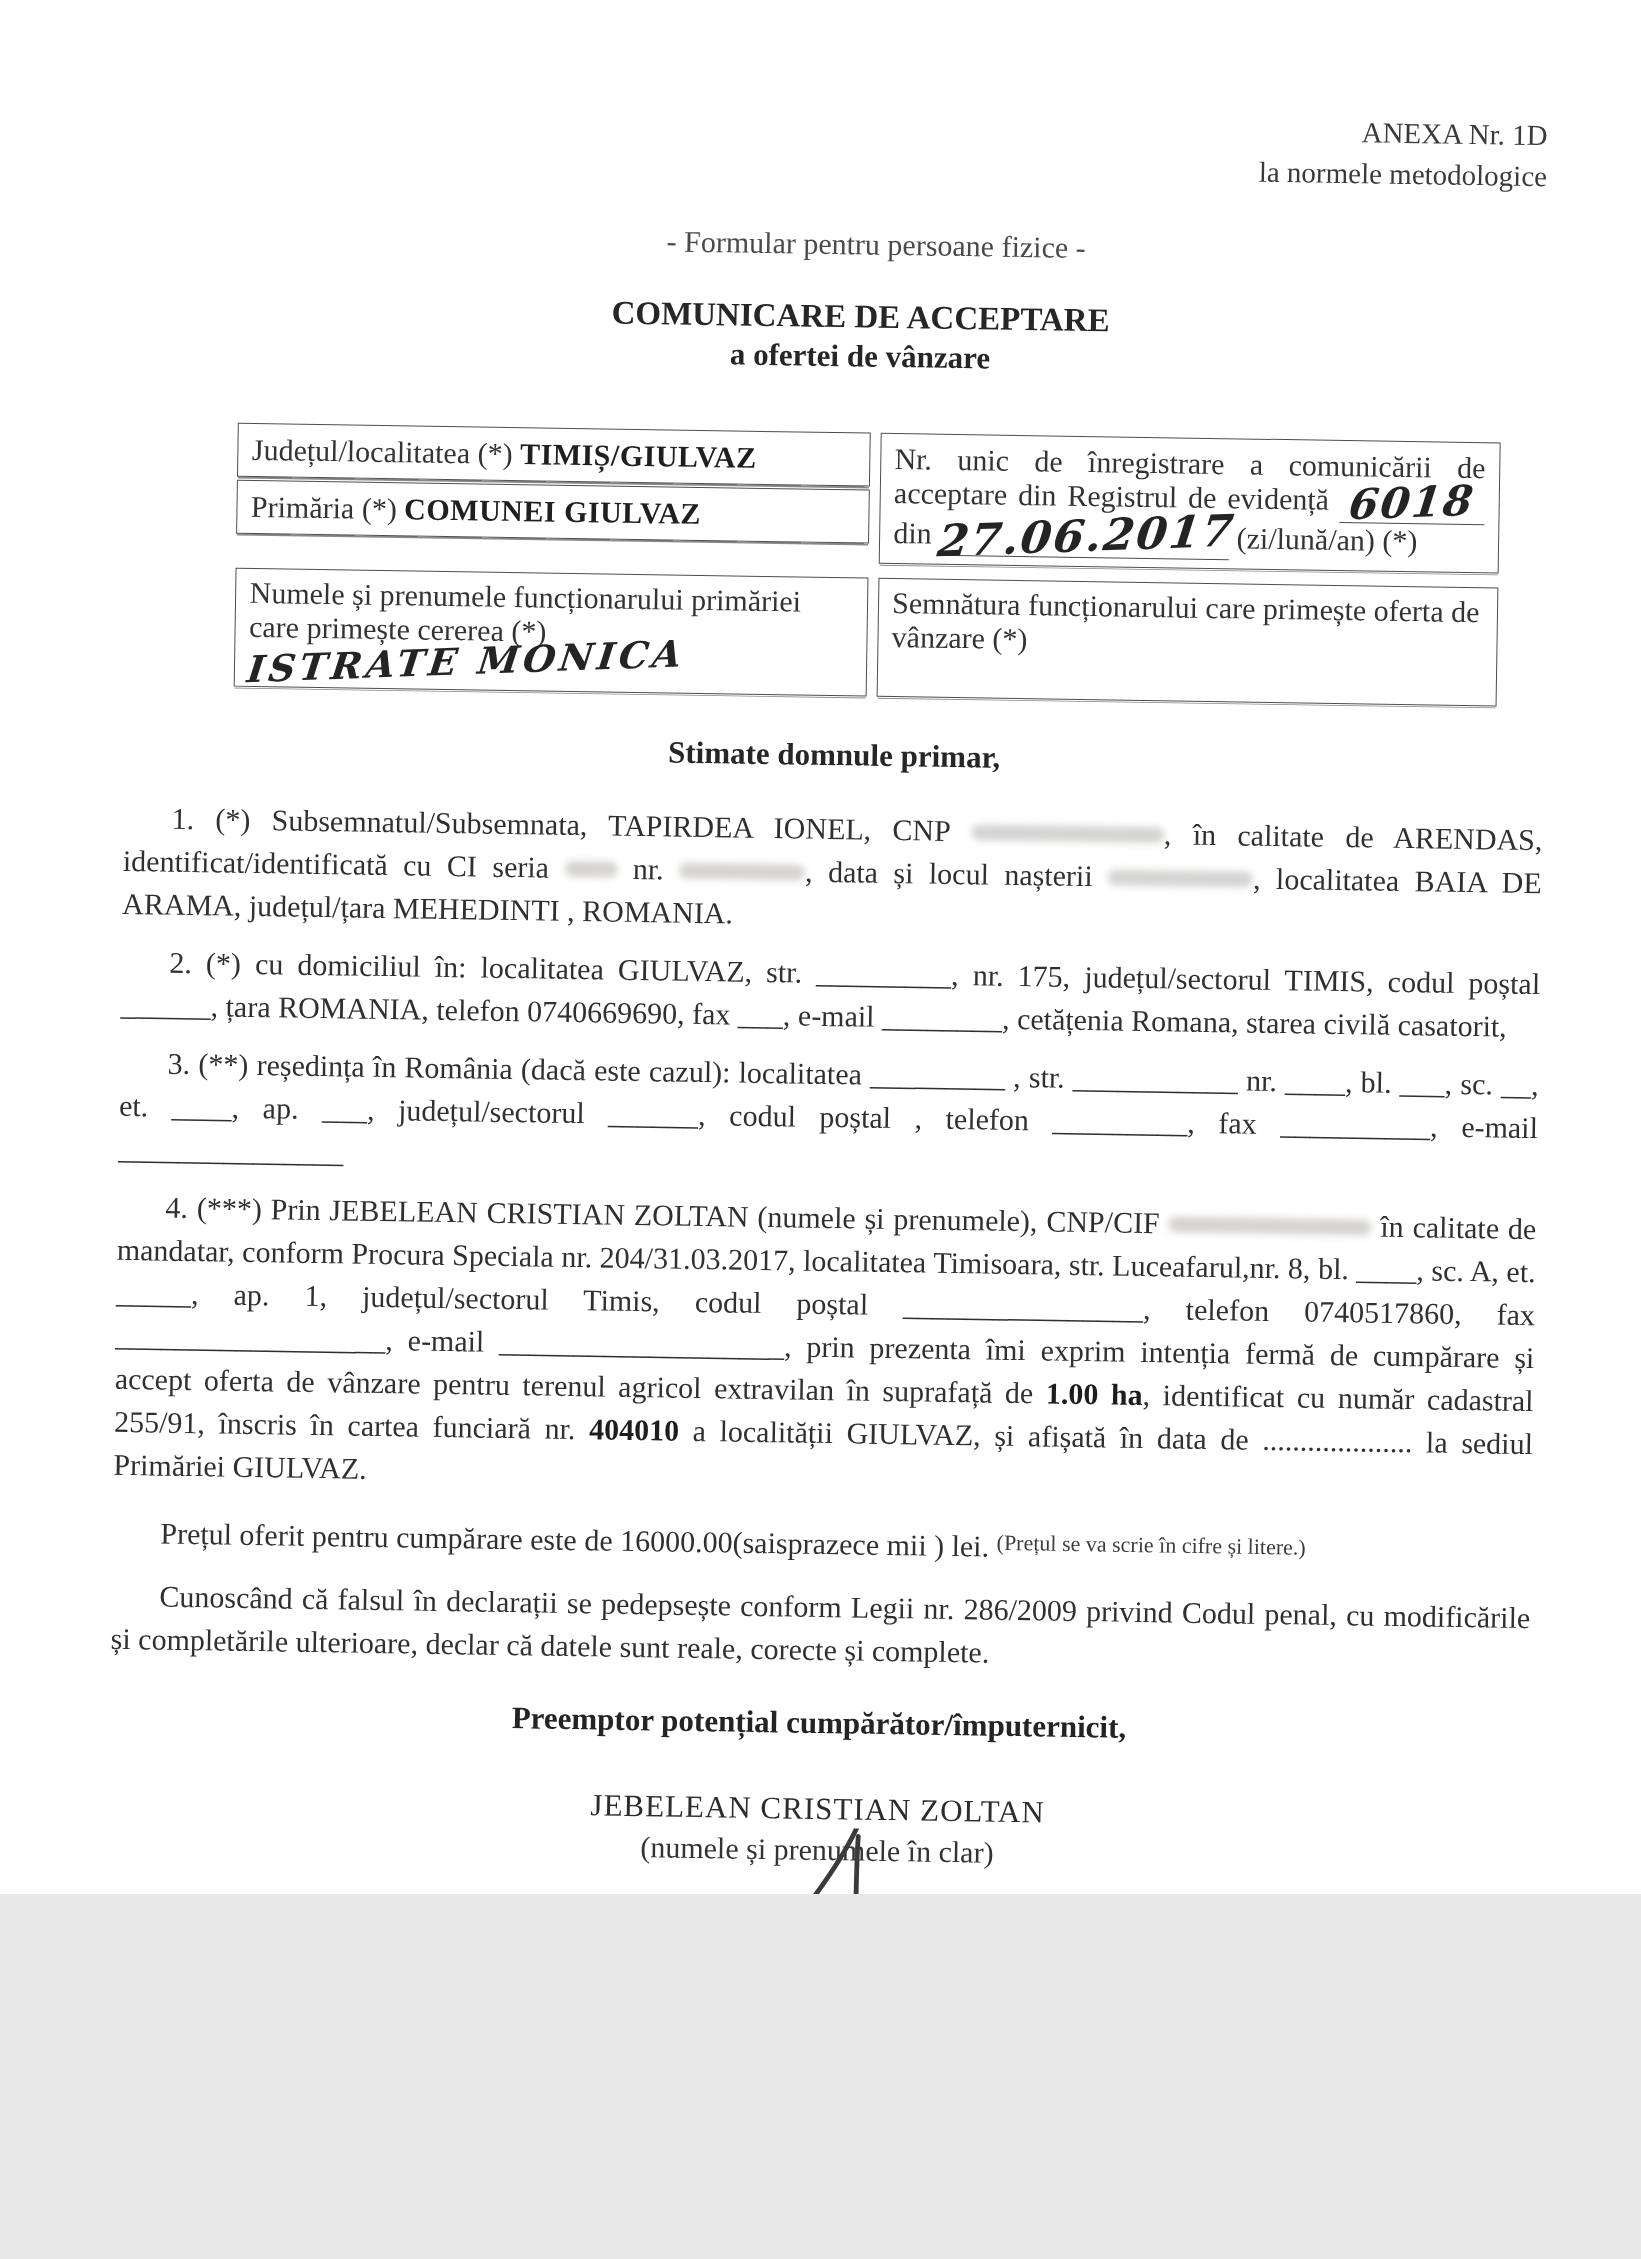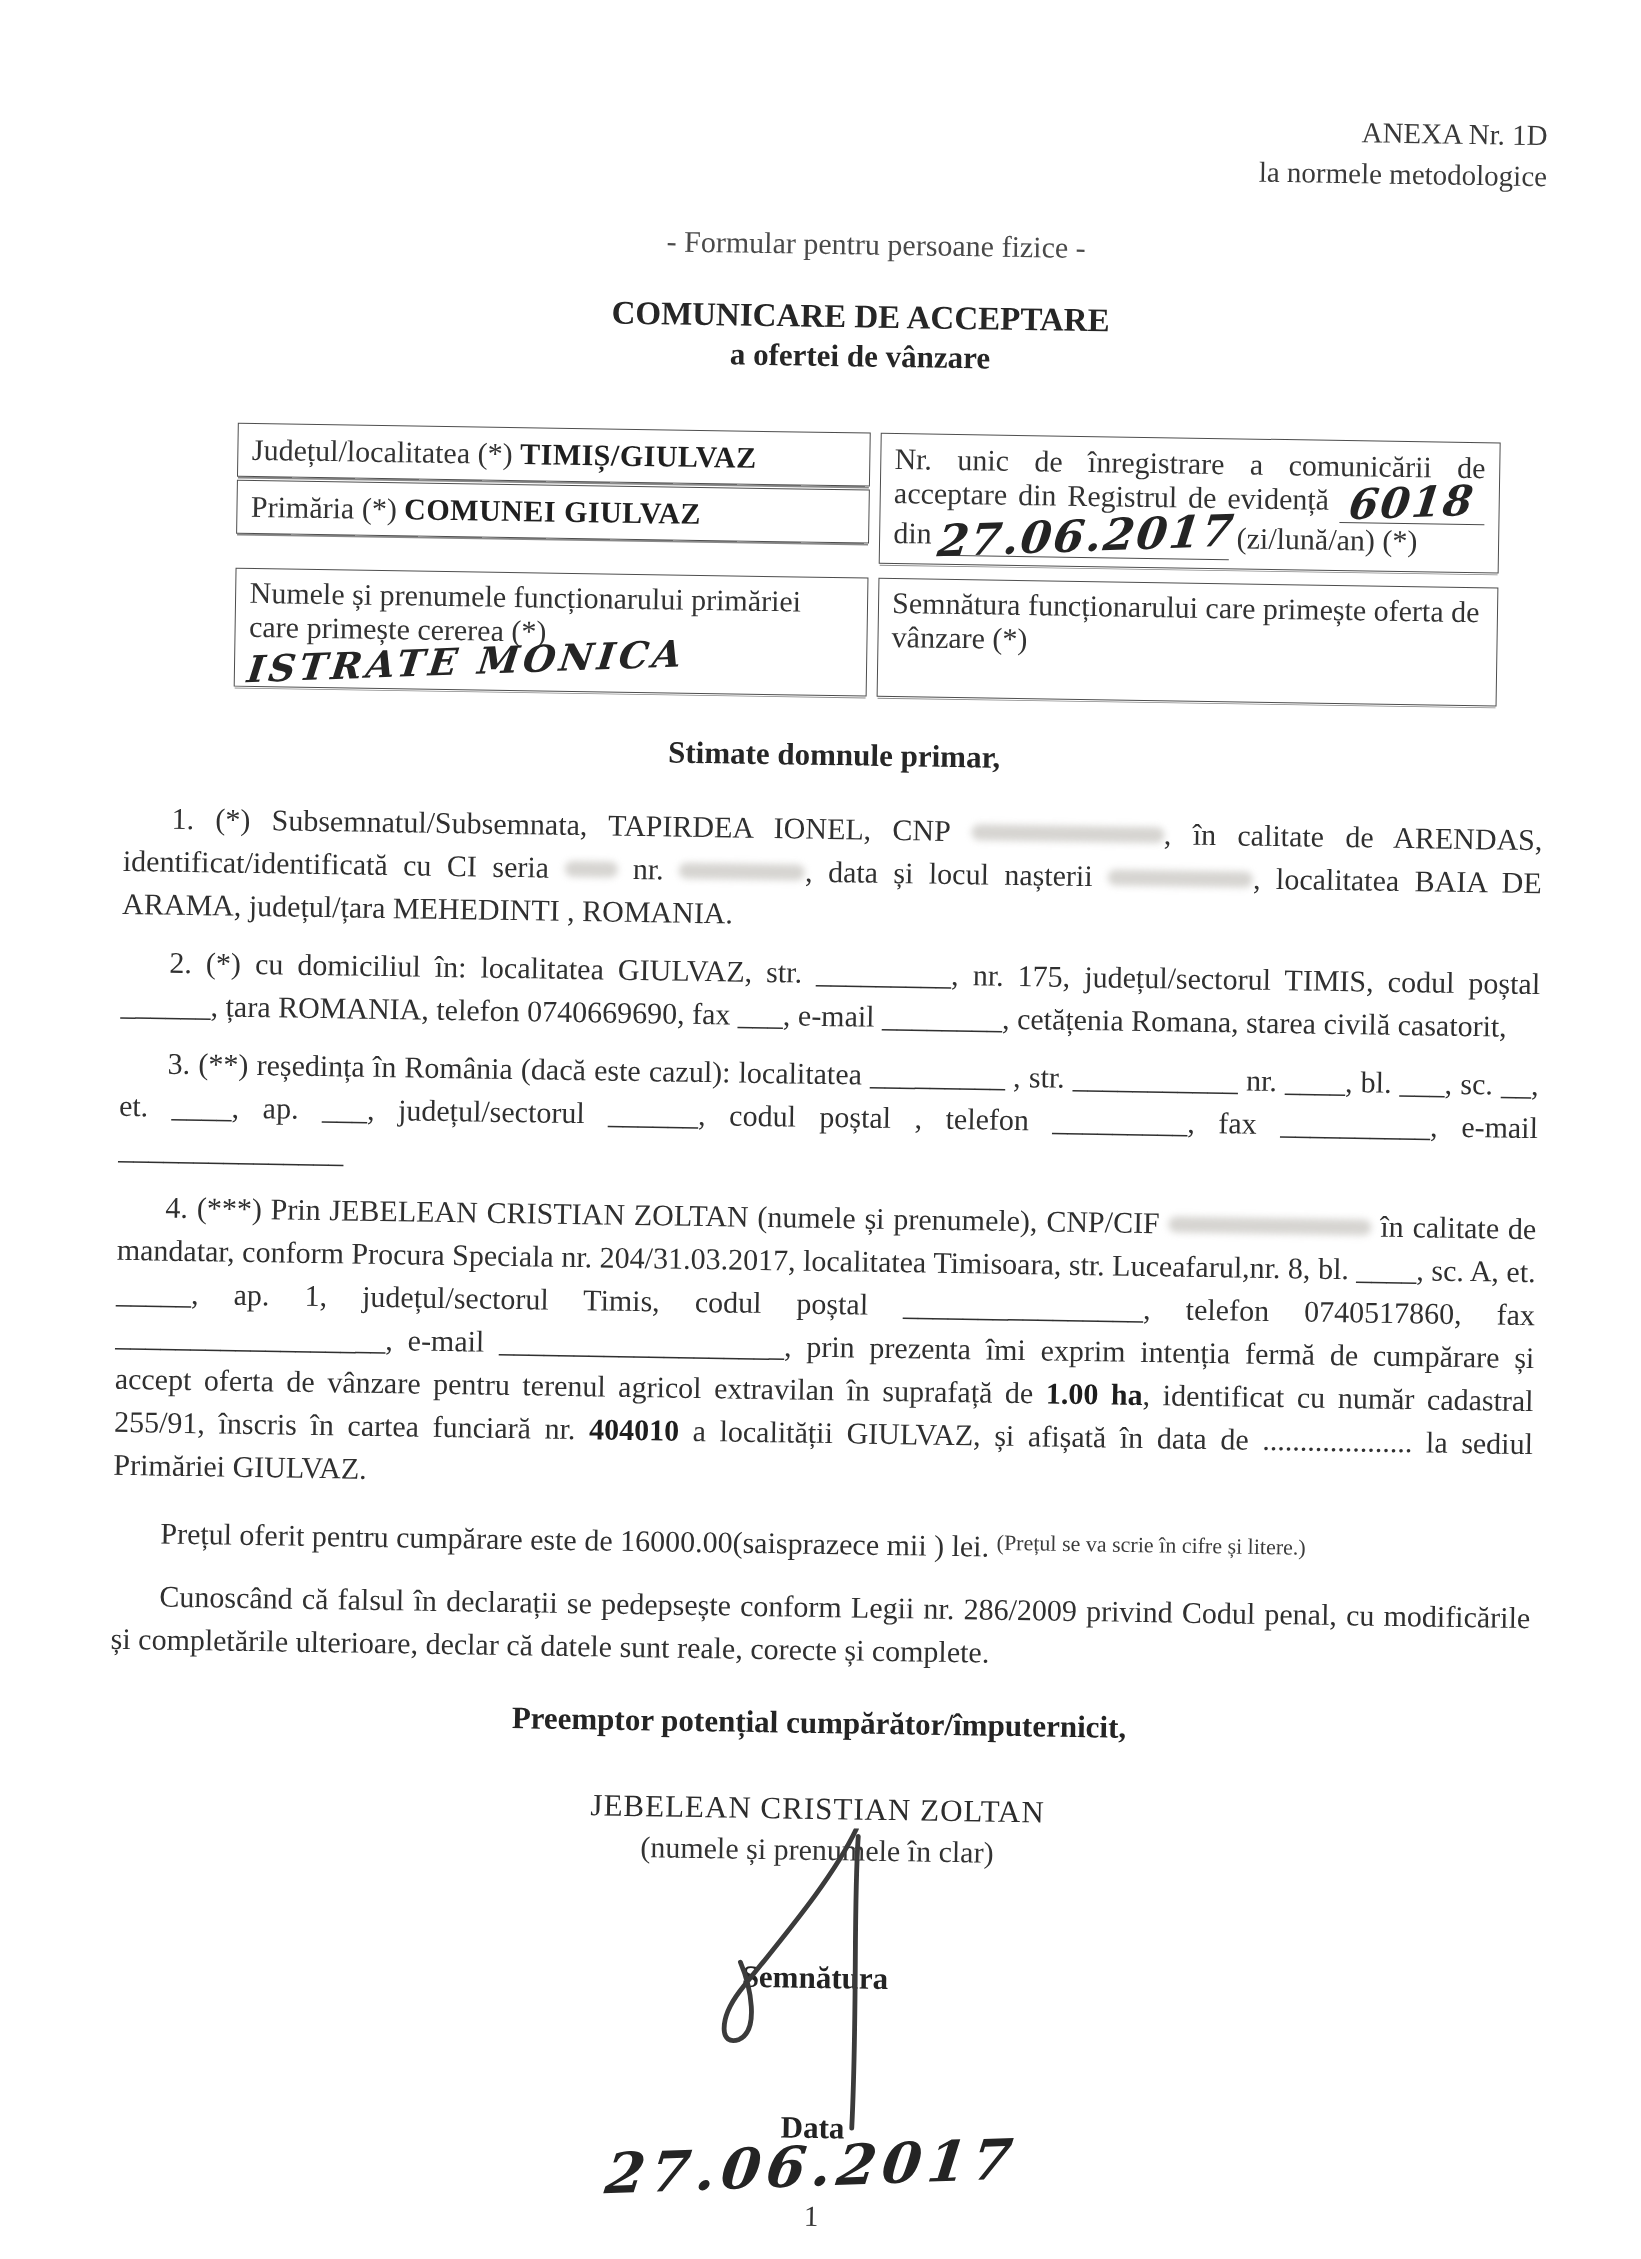--- a/index.html
+++ b/index.html
@@ -1,17 +1,17 @@
 <!DOCTYPE html>
 <html><head>
 <meta charset="utf-8">
 <style>
   html,body{margin:0;padding:0;background:#e8e8e8;}
   .page{
-    width:1641px;height:2259px;background:#ffffff;position:relative;overflow:hidden;
+    width:1641px;height:1894px;background:#ffffff;position:relative;overflow:hidden;
     font-family:"Liberation Serif",serif;color:#2e2e2e;margin:0 auto;
   }
   .content{
     position:absolute;left:135px;top:93px;width:1419px;
     transform:rotate(0.9deg);transform-origin:0 0;
   }
   .anexa{ text-align:right;font-size:29px;line-height:1.4;color:#3a3a3a;padding-right:5.8px;}
   .formtype{ text-align:center;font-size:30px;color:#4a4a4a;margin-top:42px;padding-left:68px;}
   .title{ text-align:center;font-weight:bold;font-size:33px;line-height:1.25;color:#262626;margin-top:35px;padding-left:39px;}
   .title .t2{font-size:31px;}

